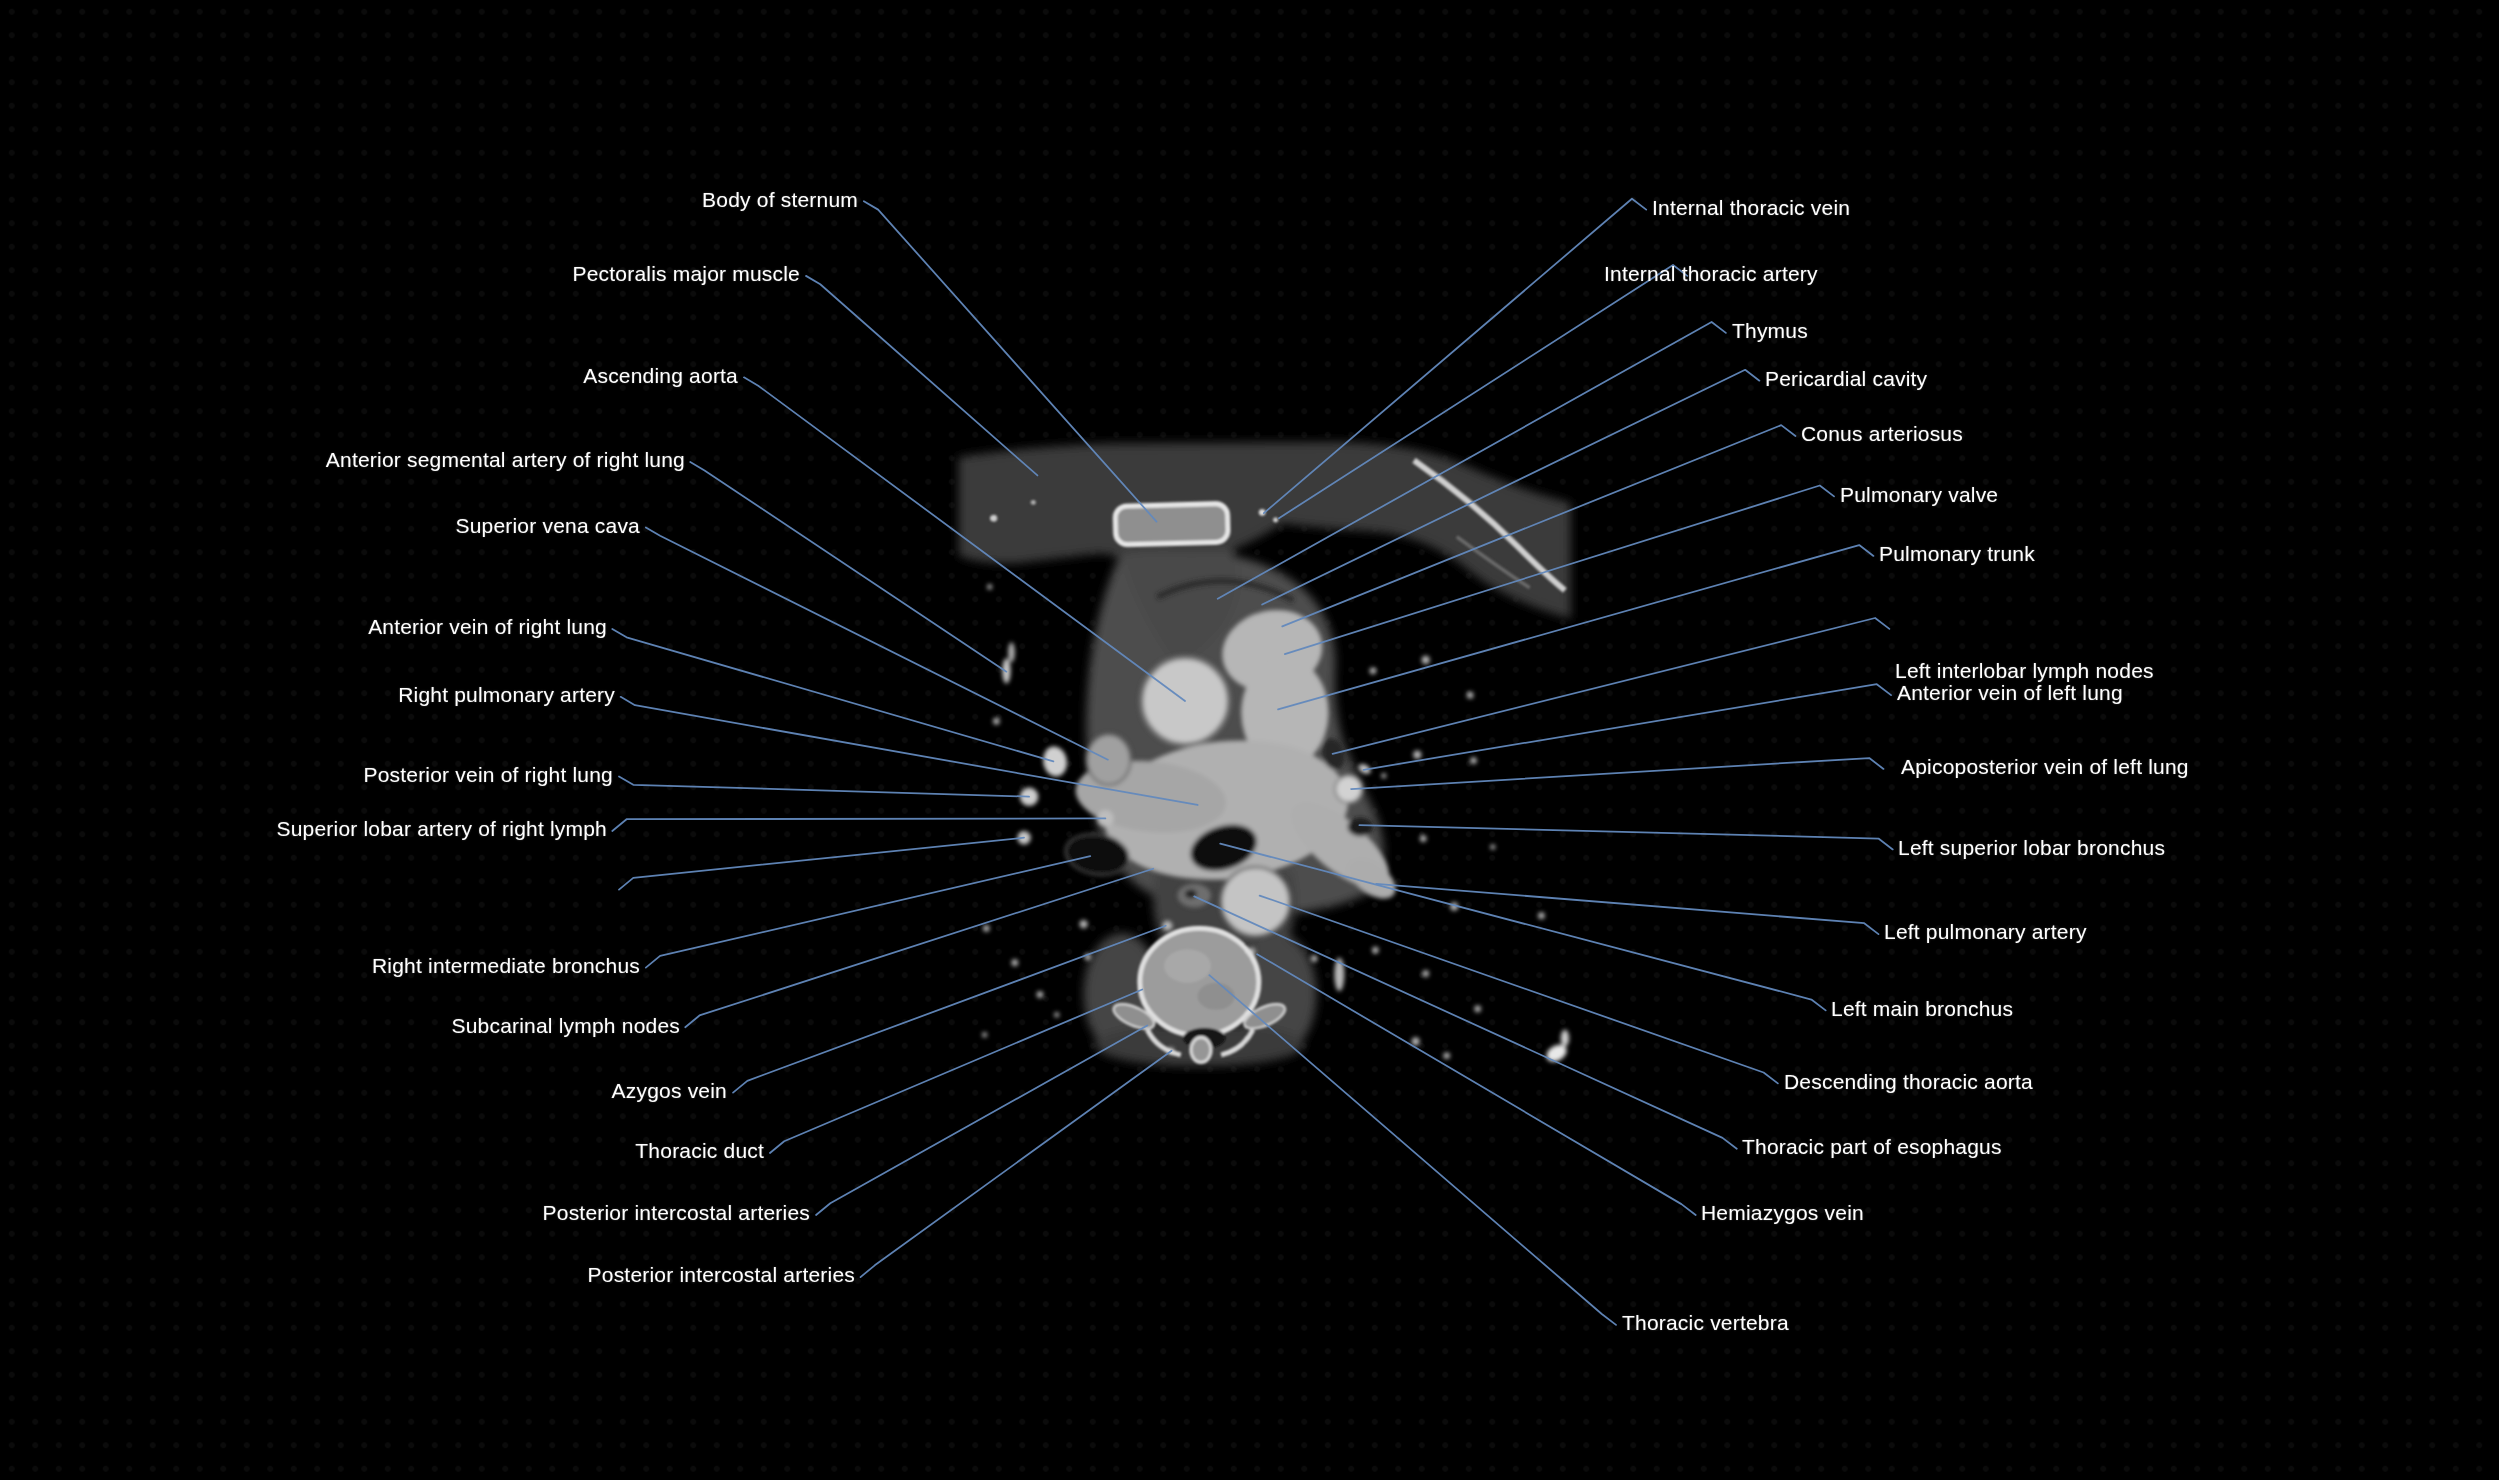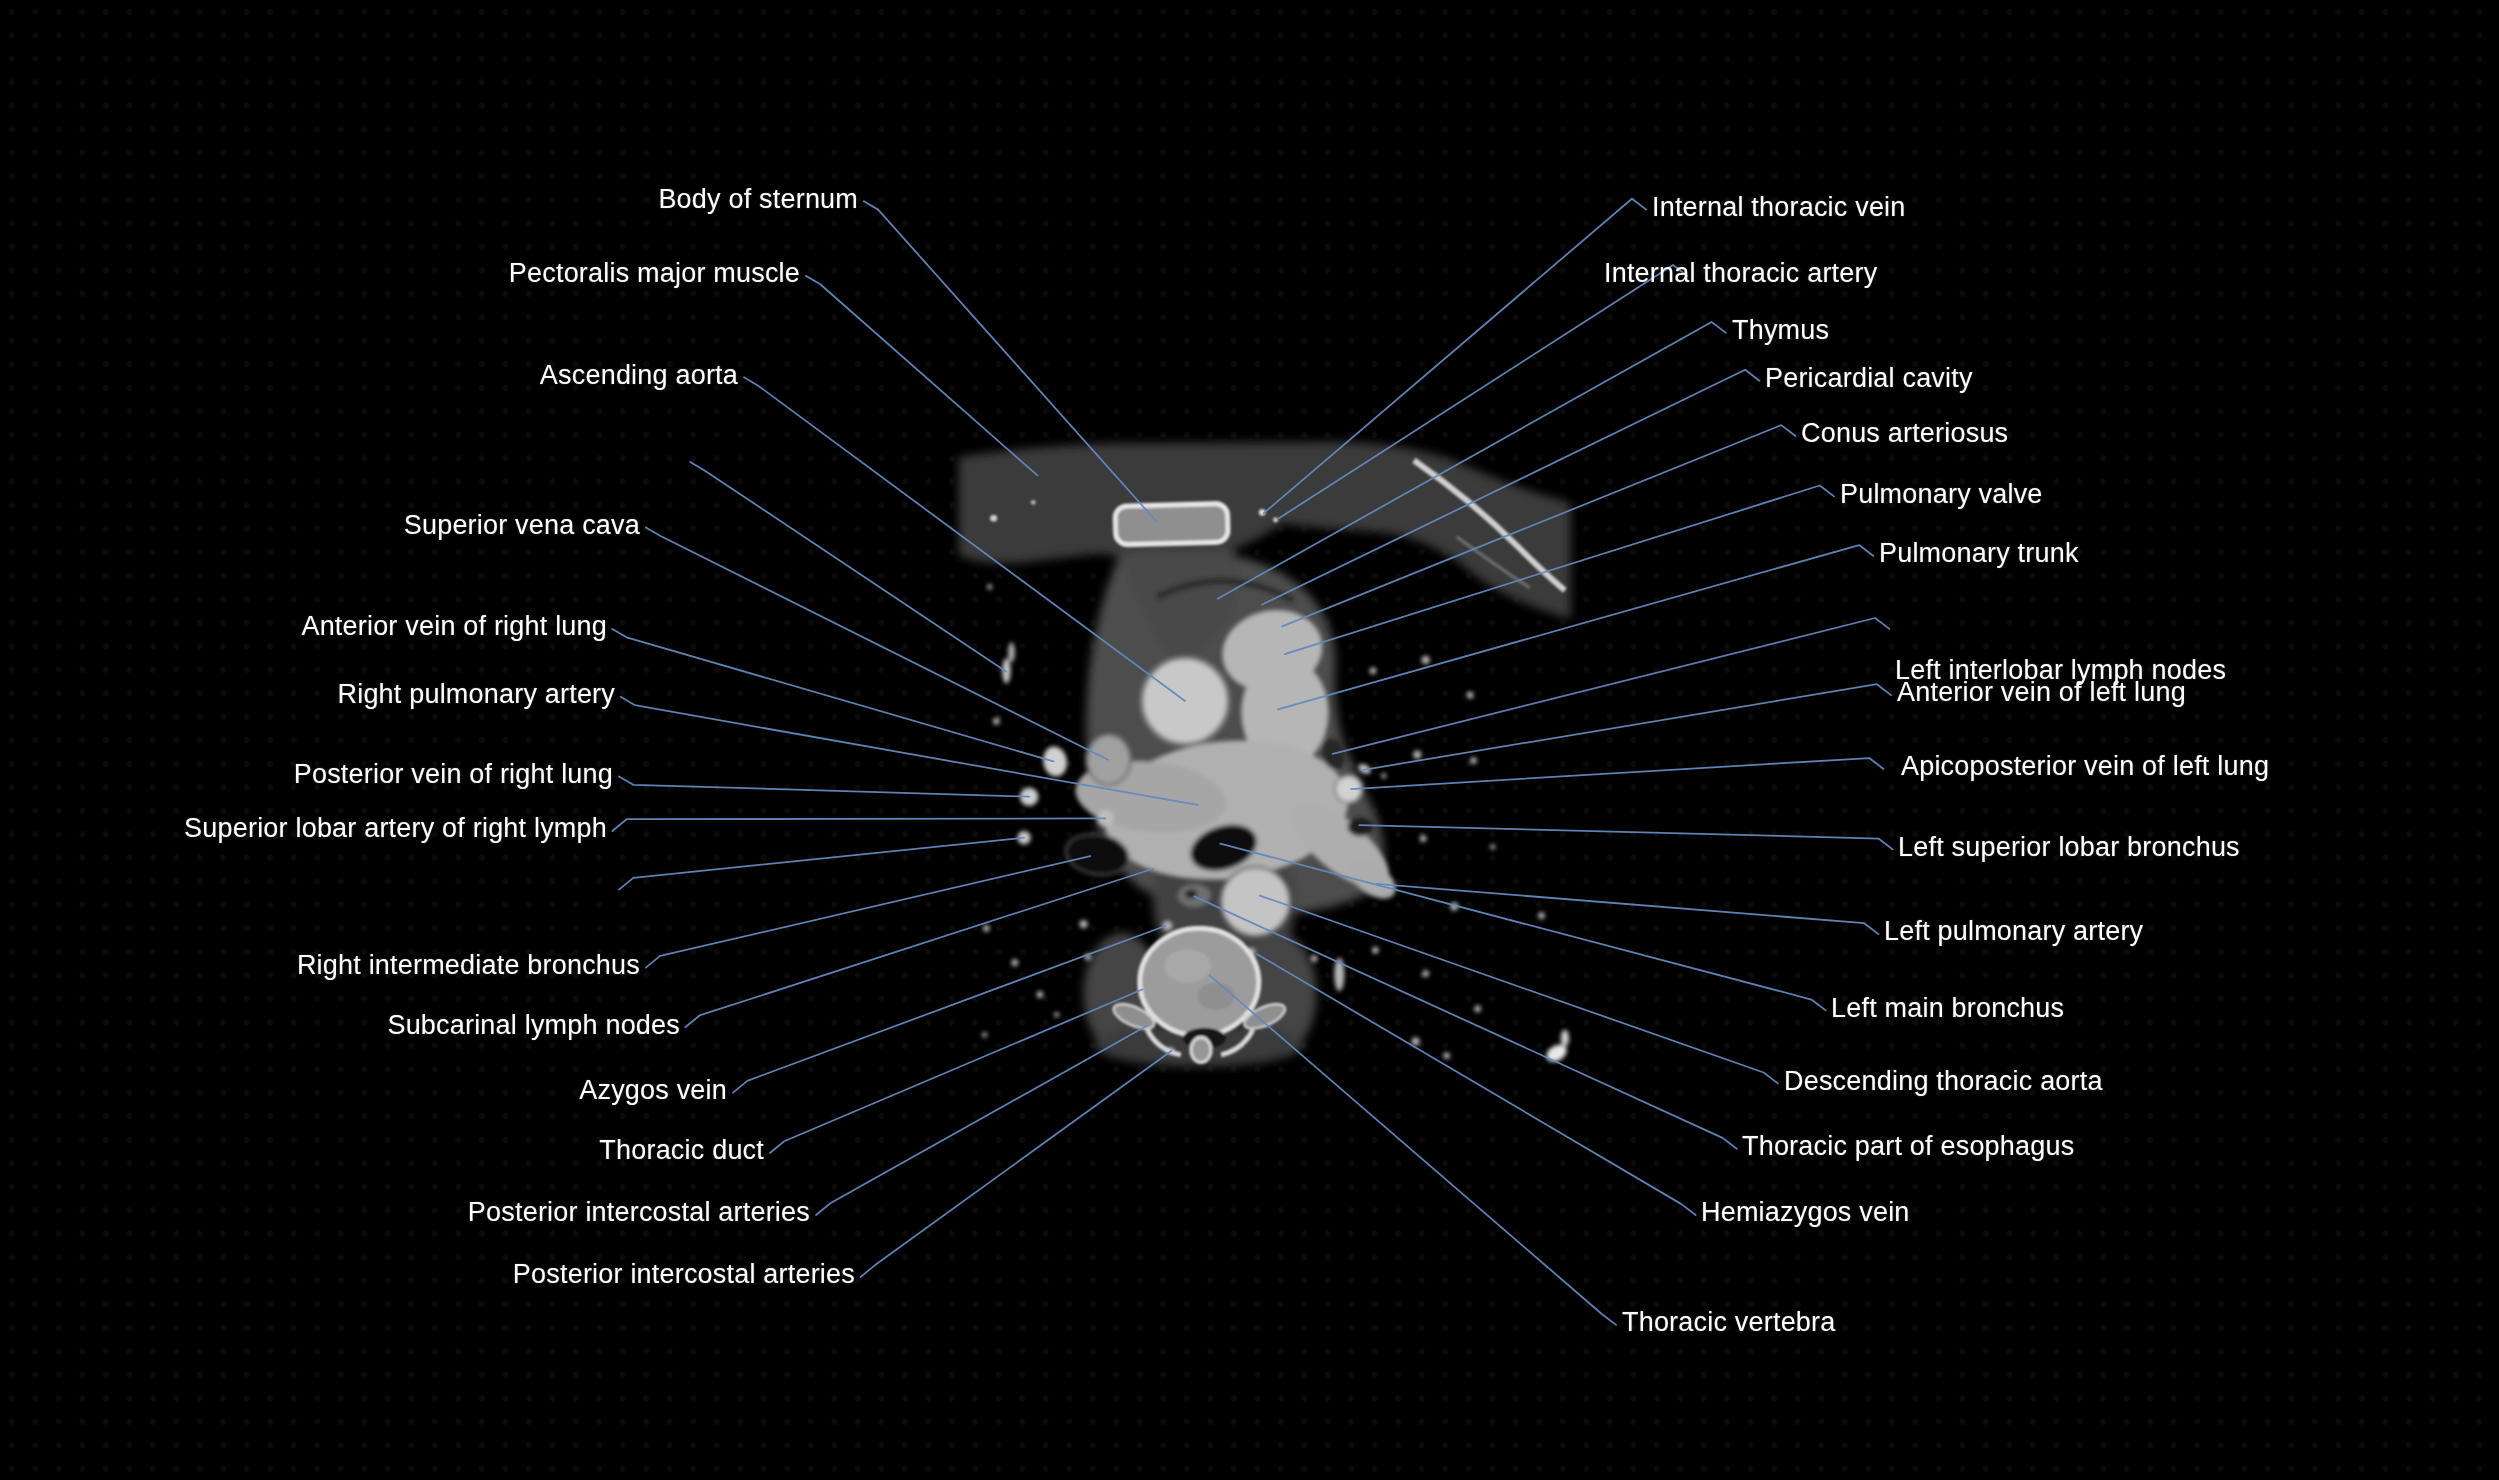--- a/index.html
+++ b/index.html
@@ -18,21 +18,21 @@
     font-family: "Liberation Sans", "DejaVu Sans", sans-serif;
   }
   svg#scene {
     position: absolute; left: 0; top: 0;
     width: 2500px; height: 1480px;
   }
   #labels { position: absolute; left: 0; top: 0; width: 100%; height: 100%; }
   .label {
     position: absolute;
     color: #ffffff;
-    font-size: 27px;
+    font-size: 21px;
     line-height: 1.1;
     white-space: nowrap;
     transform: translateY(-52%);
     text-shadow: 0 0 1.7px rgba(255,255,255,0.30);
     letter-spacing: 0.2px;
   }
   .label.side-left { text-align: right; }
 </style>
 </head>
 <body>
@@ -209,20 +209,21 @@
         <polyline points="2071,1370 2054,1357 1424,1069"></polyline>
         <polyline points="2022,1449 2005,1436 1499,1138"></polyline>
         <polyline points="1927,1580 1910,1567 1442,1163"></polyline>
       </g>
   </svg>
 
   <div id="labels">
       <div class="label side-left" style="top: 200px; right: 1642px; color: rgb(255, 255, 255);">Body of sternum</div>
       <div class="label side-left" style="top: 274px; right: 1700px; color: rgb(255, 255, 255);">Pectoralis major muscle</div>
       <div class="label side-left" style="top: 376px; right: 1762px; color: rgb(255, 255, 255);">Ascending aorta</div>
+      <div class="label side-left" style="top: 460px; right: 1815px; color: rgb(255, 255, 255);">Anterior segmental artery of right lung</div>
       <div class="label side-left" style="top: 526px; right: 1860px; color: rgb(255, 255, 255);">Superior vena cava</div>
       <div class="label side-left" style="top: 627px; right: 1893px; color: rgb(255, 255, 255);">Anterior vein of right lung</div>
       <div class="label side-left" style="top: 695px; right: 1885px; color: rgb(255, 255, 255);">Right pulmonary artery</div>
       <div class="label side-left" style="top: 775px; right: 1887px; color: rgb(255, 255, 255);">Posterior vein of right lung</div>
       <div class="label side-left" style="top: 829px; right: 1893px; color: rgb(255, 255, 255);">Superior lobar artery of right lymph</div>
       <div class="label side-left" style="top: 966px; right: 1860px; color: rgb(255, 255, 255);">Right intermediate bronchus</div>
       <div class="label side-left" style="top: 1026px; right: 1820px; color: rgb(255, 255, 255);">Subcarinal lymph nodes</div>
       <div class="label side-left" style="top: 1091px; right: 1773px; color: rgb(255, 255, 255);">Azygos vein</div>
       <div class="label side-left" style="top: 1151px; right: 1736px; color: rgb(255, 255, 255);">Thoracic duct</div>
       <div class="label side-left" style="top: 1213px; right: 1690px; color: rgb(255, 255, 255);">Posterior intercostal arteries</div>

